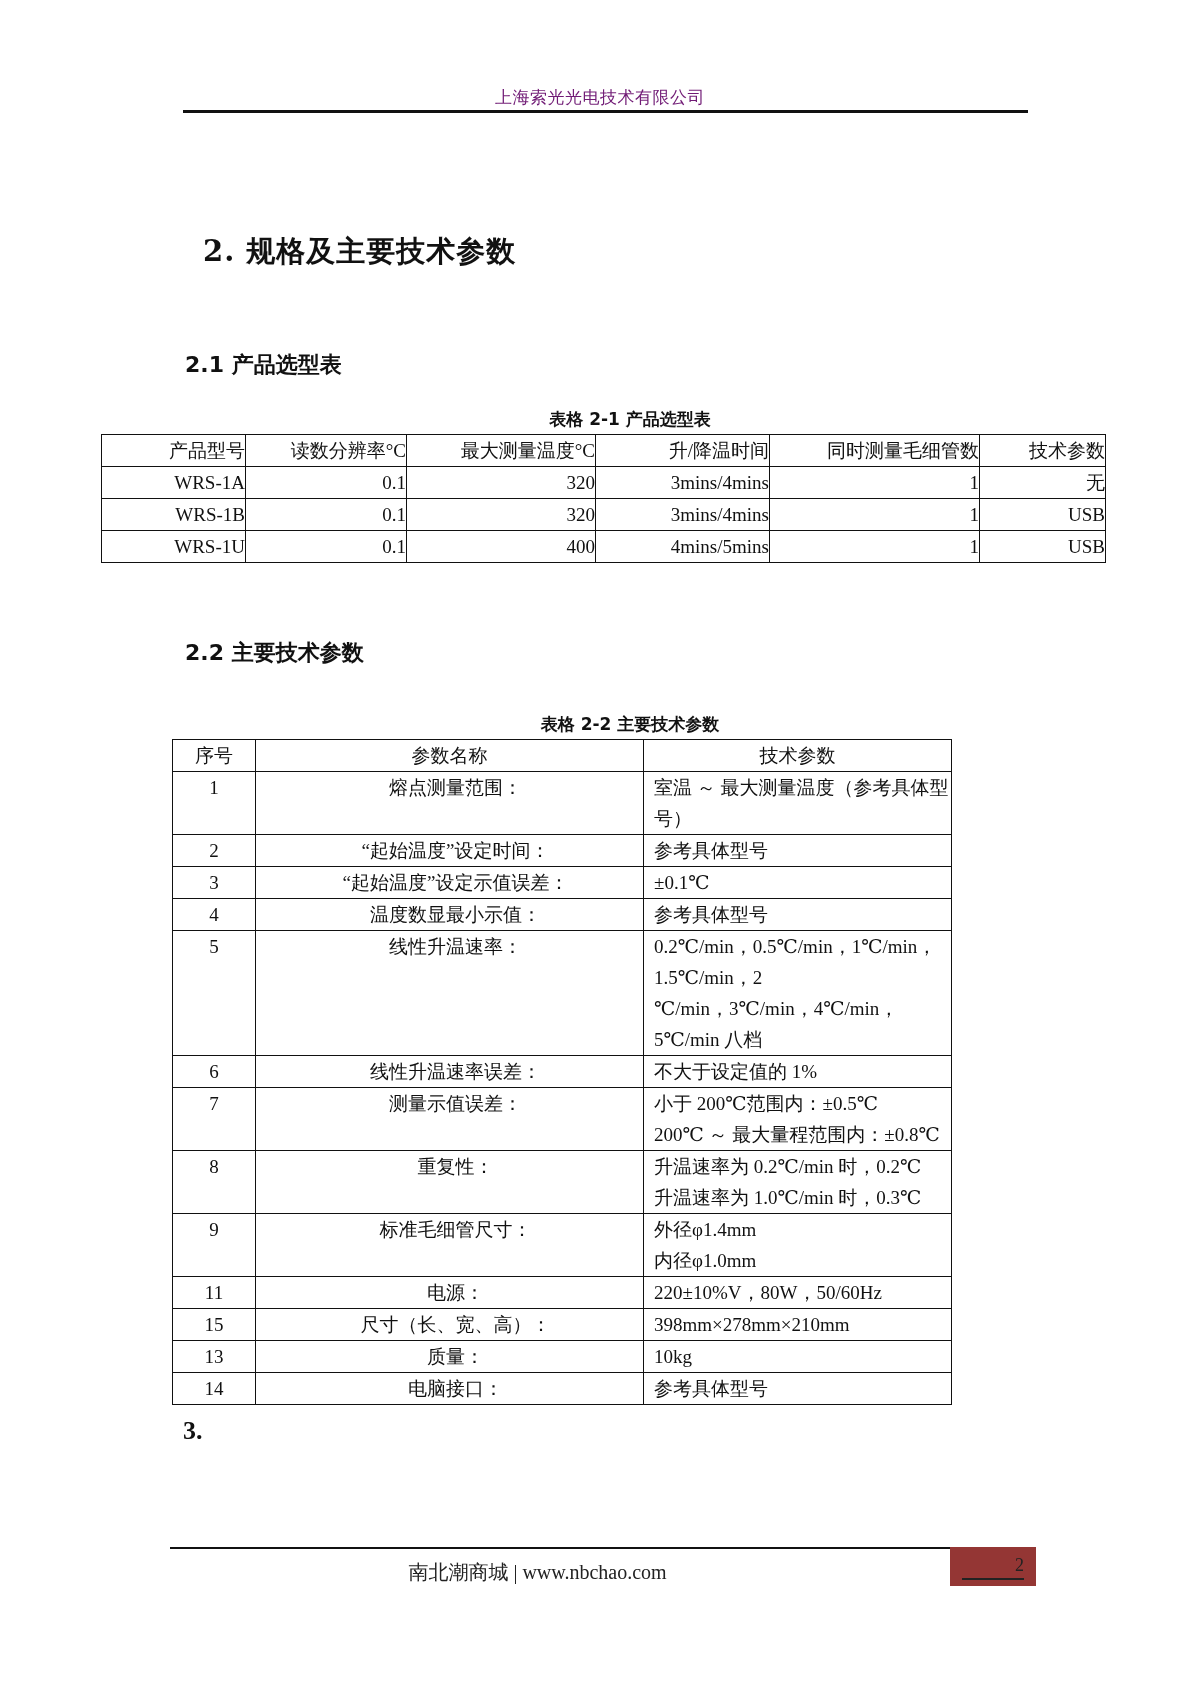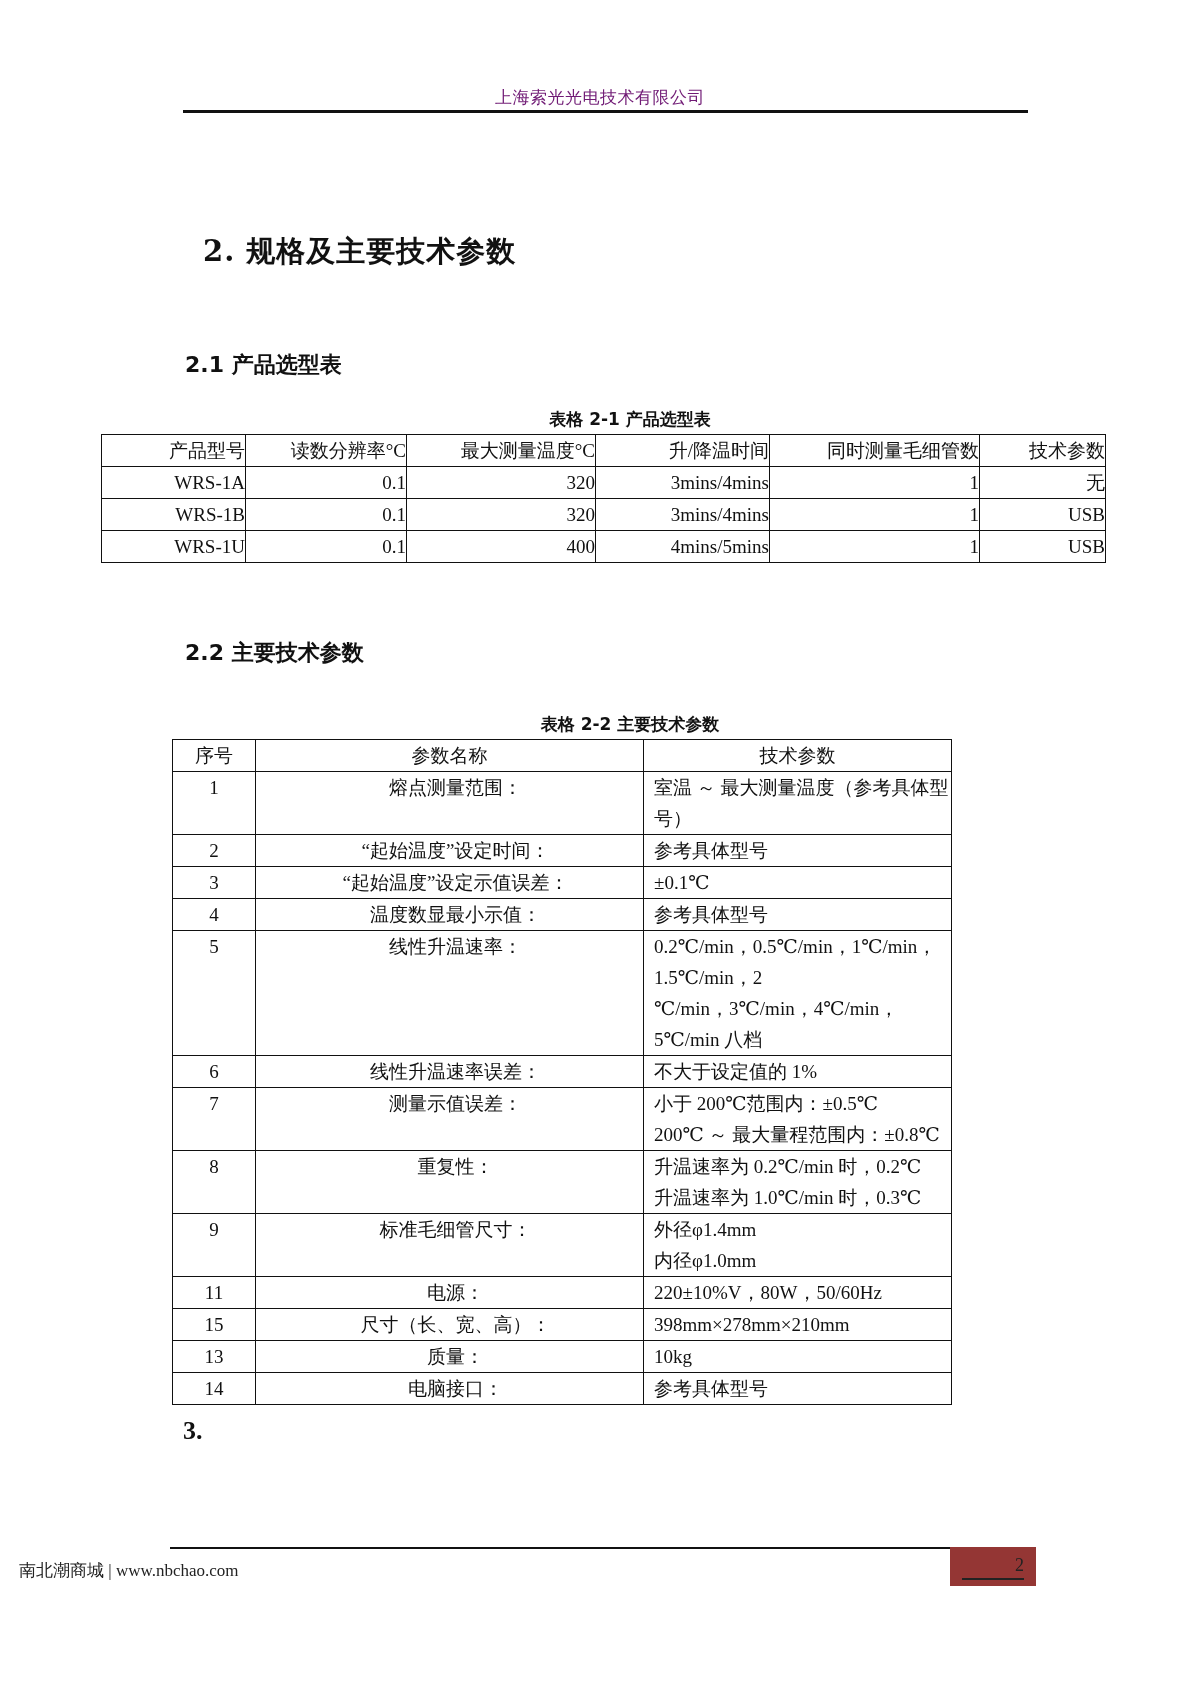--- a/index.html
+++ b/index.html
@@ -38,21 +38,21 @@
   #t2 .c-name { width: 375px; padding-left: 12px; text-align: center; }
   #t2 .c-val { padding-left: 10px; text-align: left; }
   #t2 th.c-name, #t2 th.c-val { text-align: center; padding-left: 0; }
   .h3 {
     left: 183px; top: 1416px; font-size: 26px; font-weight: bold;
   }
   .footer-rule {
     left: 170px; width: 780px; top: 1547px; height: 2px; background: #111;
   }
   .footer-text {
-    left: 0; width: 1075px; top: 1559px; font-size: 17px; color: #222; padding-left: 19px;
+    left: 0; width: 1075px; top: 1559px; text-align: center; font-size: 20px; color: #222;
   }
   .page-box {
     left: 950px; top: 1547px; width: 86px; height: 39px; background: #943634;
   }
   .page-num {
     position: absolute; right: 12px; top: 8px; font-size: 18px; color: #222;
   }
   .page-underline {
     position: absolute; left: 12px; right: 12px; top: 31px; height: 2px; background: #222;
   }

